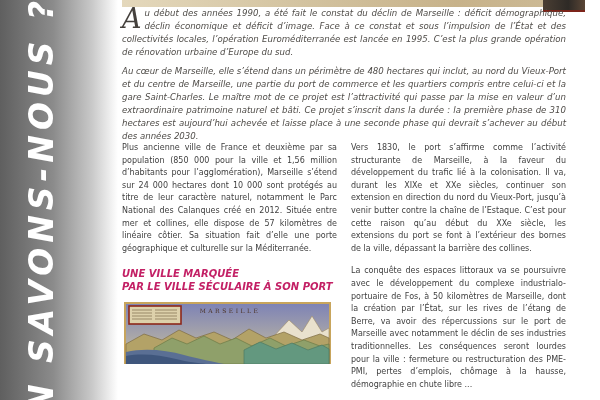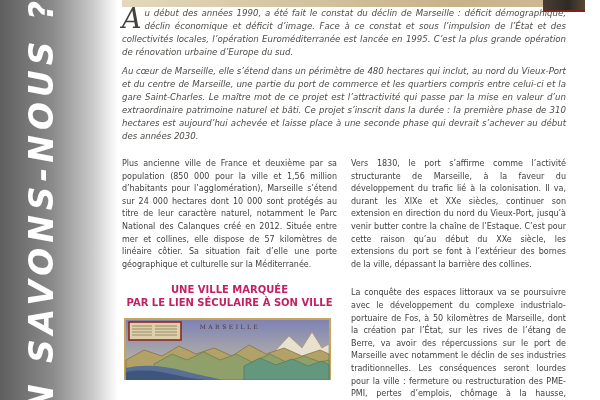--- a/index.html
+++ b/index.html
@@ -24,23 +24,23 @@
   .intro{position:absolute;left:122px;top:1px;width:444px;padding-top:6px;
          font-style:italic;color:#4f4c48;font-size:8.6px;line-height:13px;text-align:justify;}
   .intro p{margin:0 0 6px 0;}
   .dropcap{float:left;font-family:"DejaVu Serif","Liberation Serif",serif;font-style:italic;
            font-size:27px;line-height:22px;color:#45413d;margin:1px 3px 0 0;}
 
   
   .columns{position:absolute;left:122px;top:142px;width:444px;display:flex;gap:14px;}
   .col{width:215px;font-size:8px;line-height:12.6px;text-align:justify;color:#3e3e3e;
        hyphens:auto;-webkit-hyphens:auto;}
-  .col p{margin:16px 0 10px 0;}
-  .section-heading{text-align:center;font-weight:bold;color:#c32065;font-size:10px;
-                   line-height:13px;margin:12px 0 9px 0;}
+  .col p{margin:0 0 10px 0;}
+  .section-heading{text-align:left;font-weight:bold;color:#c32065;font-size:10px;
+                   line-height:13px;margin:12px 0 9px 0;font-style:italic;}
 
   
   .map-figure{margin:4px 0 0 2px;width:207px;height:62px;display:block;}
 </style>
 </head>
 <body>
 
 <div id="page">
 
   <div class="side-banner">
@@ -54,21 +54,21 @@
     <p><span class="dropcap">A</span><span>u début des années 1990, a été fait le constat du déclin de Marseille : déficit démographique, déclin économique et déficit d’image. Face à ce constat et sous l’impulsion de l’État et des collectivités locales, l’opération Euroméditerranée est lancée en 1995. C’est la plus grande opération de rénovation urbaine d’Europe du sud.</span></p>
     <p>Au cœur de Marseille, elle s’étend dans un périmètre de 480 hectares qui inclut, au nord du Vieux-Port et du centre de Marseille, une partie du port de commerce et les quartiers compris entre celui-ci et la gare Saint-Charles. Le maître mot de ce projet est l’attractivité qui passe par la mise en valeur d’un extraordinaire patrimoine naturel et bâti. Ce projet s’inscrit dans la durée : la première phase de 310 hectares est aujourd’hui achevée et laisse place à une seconde phase qui devrait s’achever au début des années 2030.</p>
   </div>
 
   <div class="columns">
 
     <div class="col">
       <p>Plus ancienne ville de France et deuxième par sa population (850 000 pour la ville et 1,56 million d’habitants pour l’agglomération), Marseille s’étend sur 24 000 hectares dont 10 000 sont protégés au titre de leur caractère naturel, notamment le Parc National des Calanques créé en 2012. Située entre mer et collines, elle dispose de 57 kilomètres de linéaire côtier. Sa situation fait d’elle une porte géographique et culturelle sur la Méditerranée.</p>
       <div class="section-heading">
         <div>UNE VILLE MARQUÉE</div>
-        <div>PAR LE LIEN SÉCULAIRE À SON VILLE</div>
+        <div>PAR LE VILLE SÉCULAIRE À SON PORT</div>
       </div>
 
       <svg class="map-figure" viewBox="0 0 207 62">
         <defs>
           <linearGradient id="sky" x1="0" y1="0" x2="0" y2="1">
             <stop offset="0" stop-color="#7e83b5"></stop>
             <stop offset="0.75" stop-color="#b9b4a4"></stop>
             <stop offset="1" stop-color="#d9c9a4"></stop>
           </linearGradient>
         </defs>

